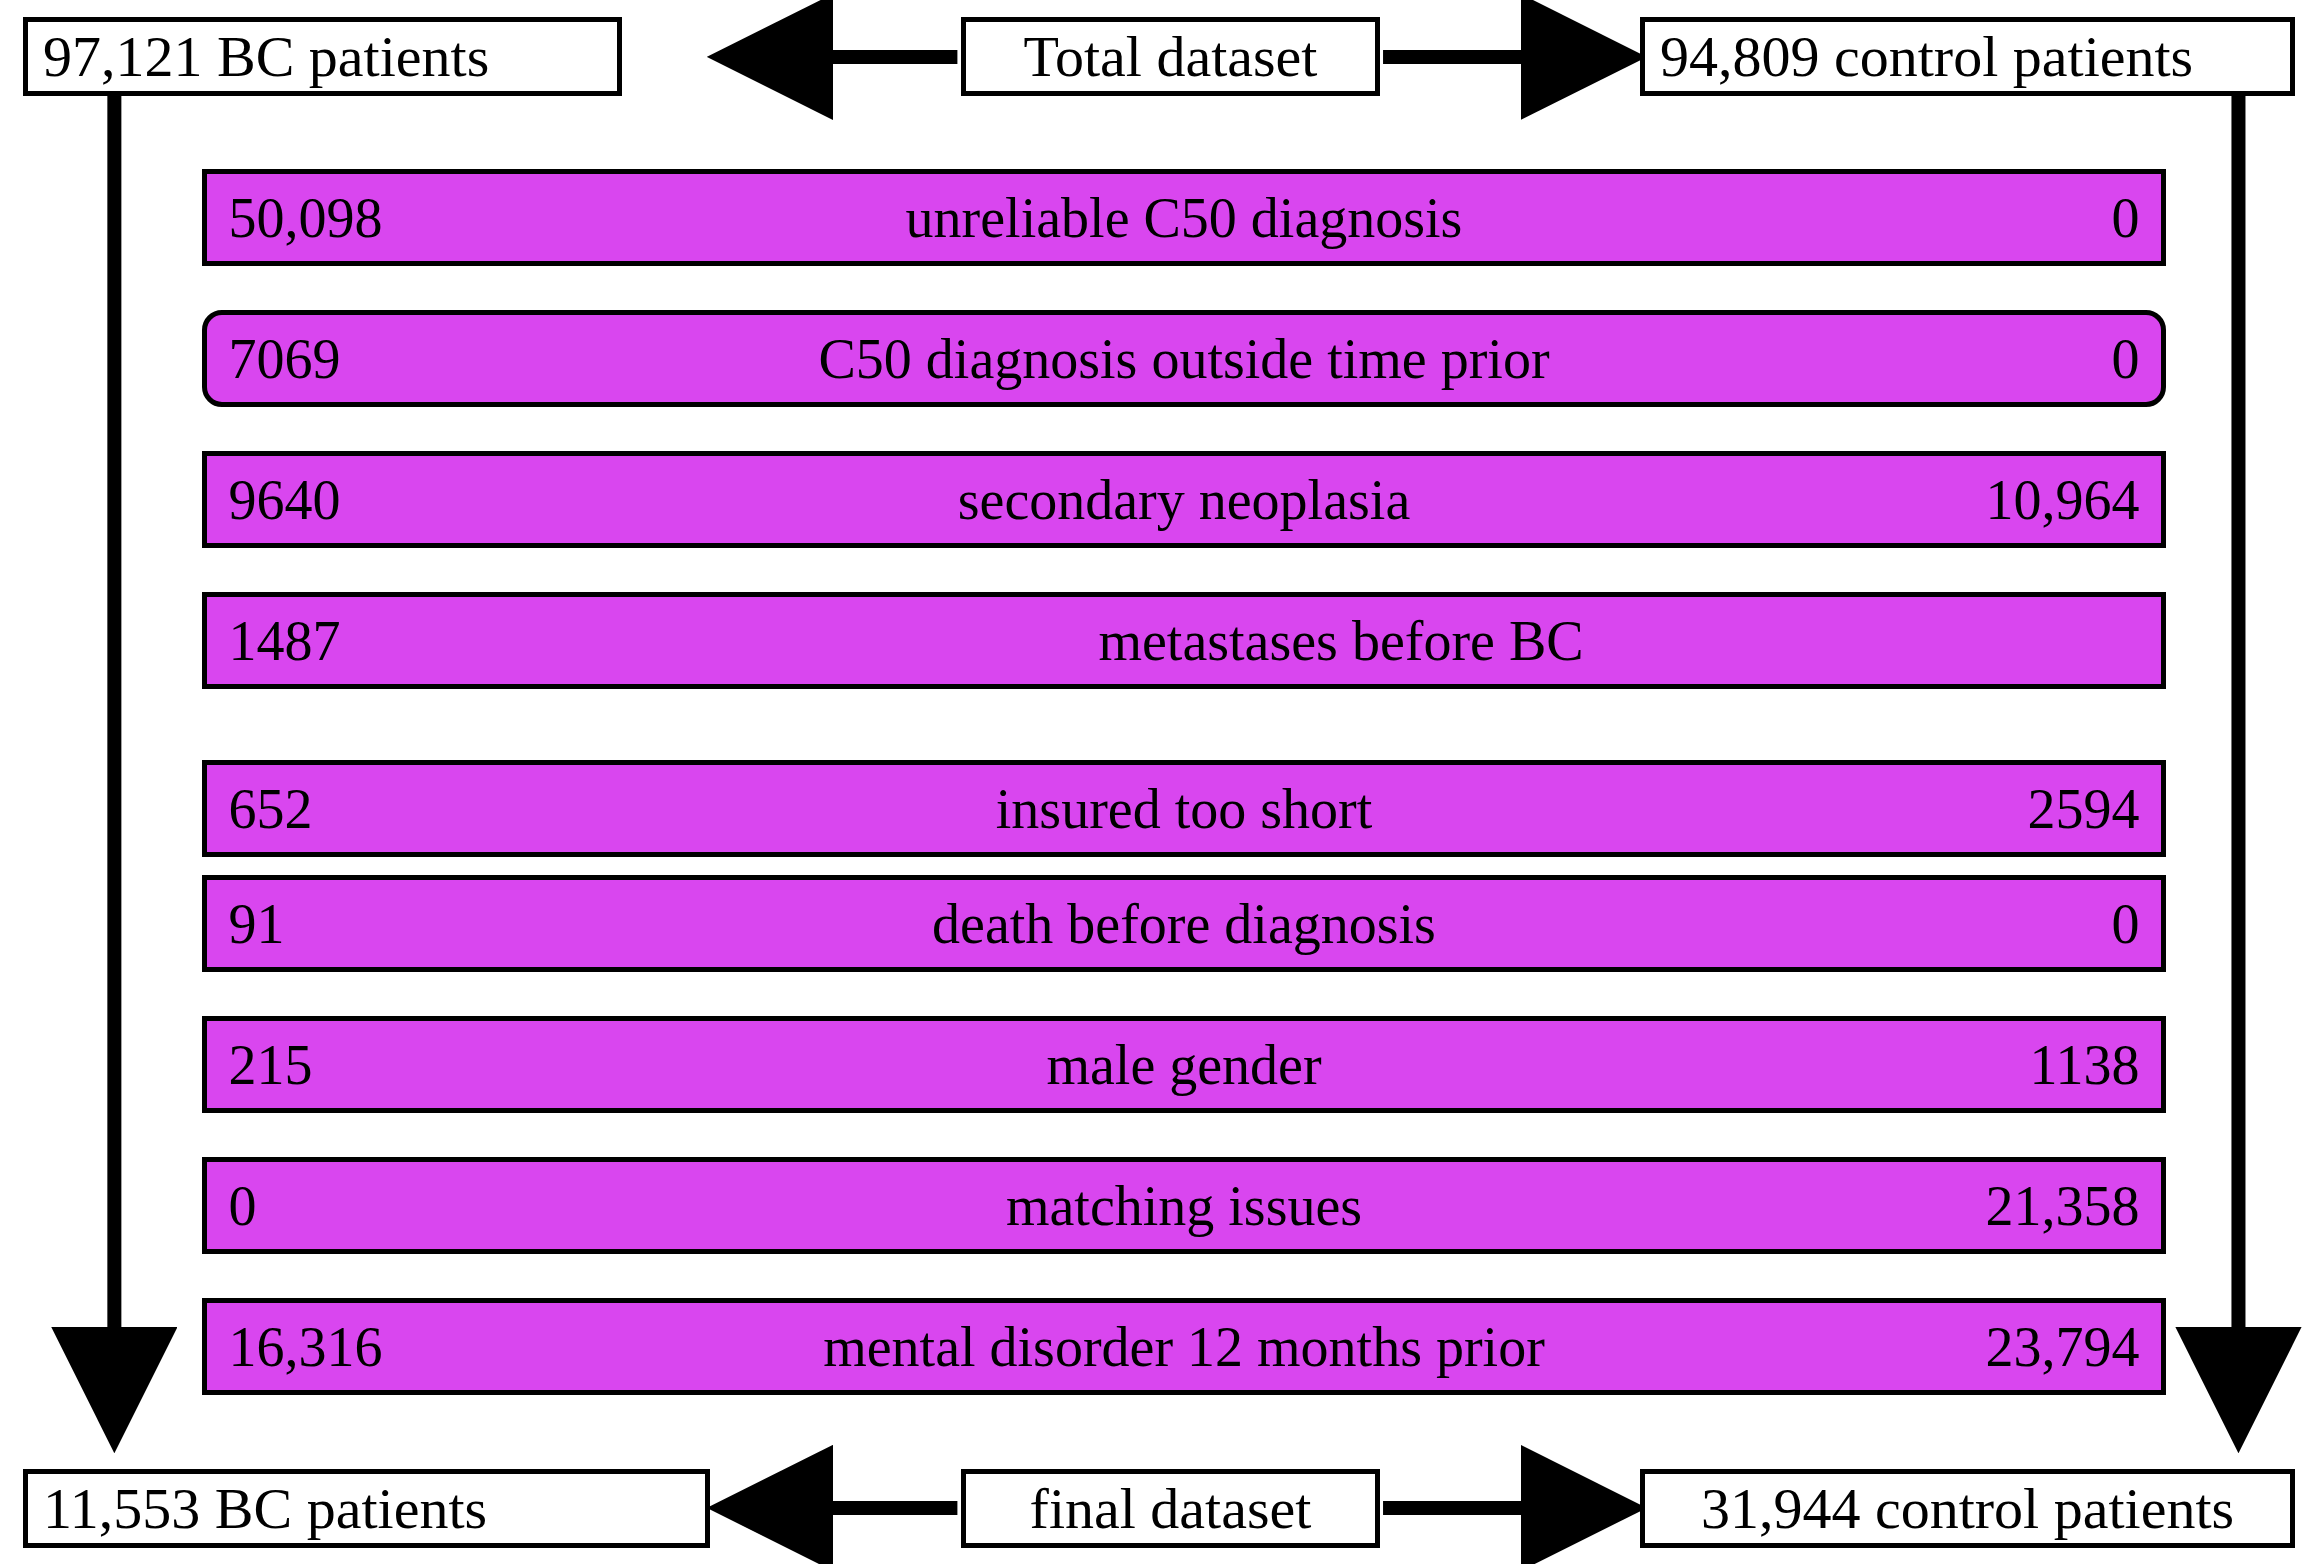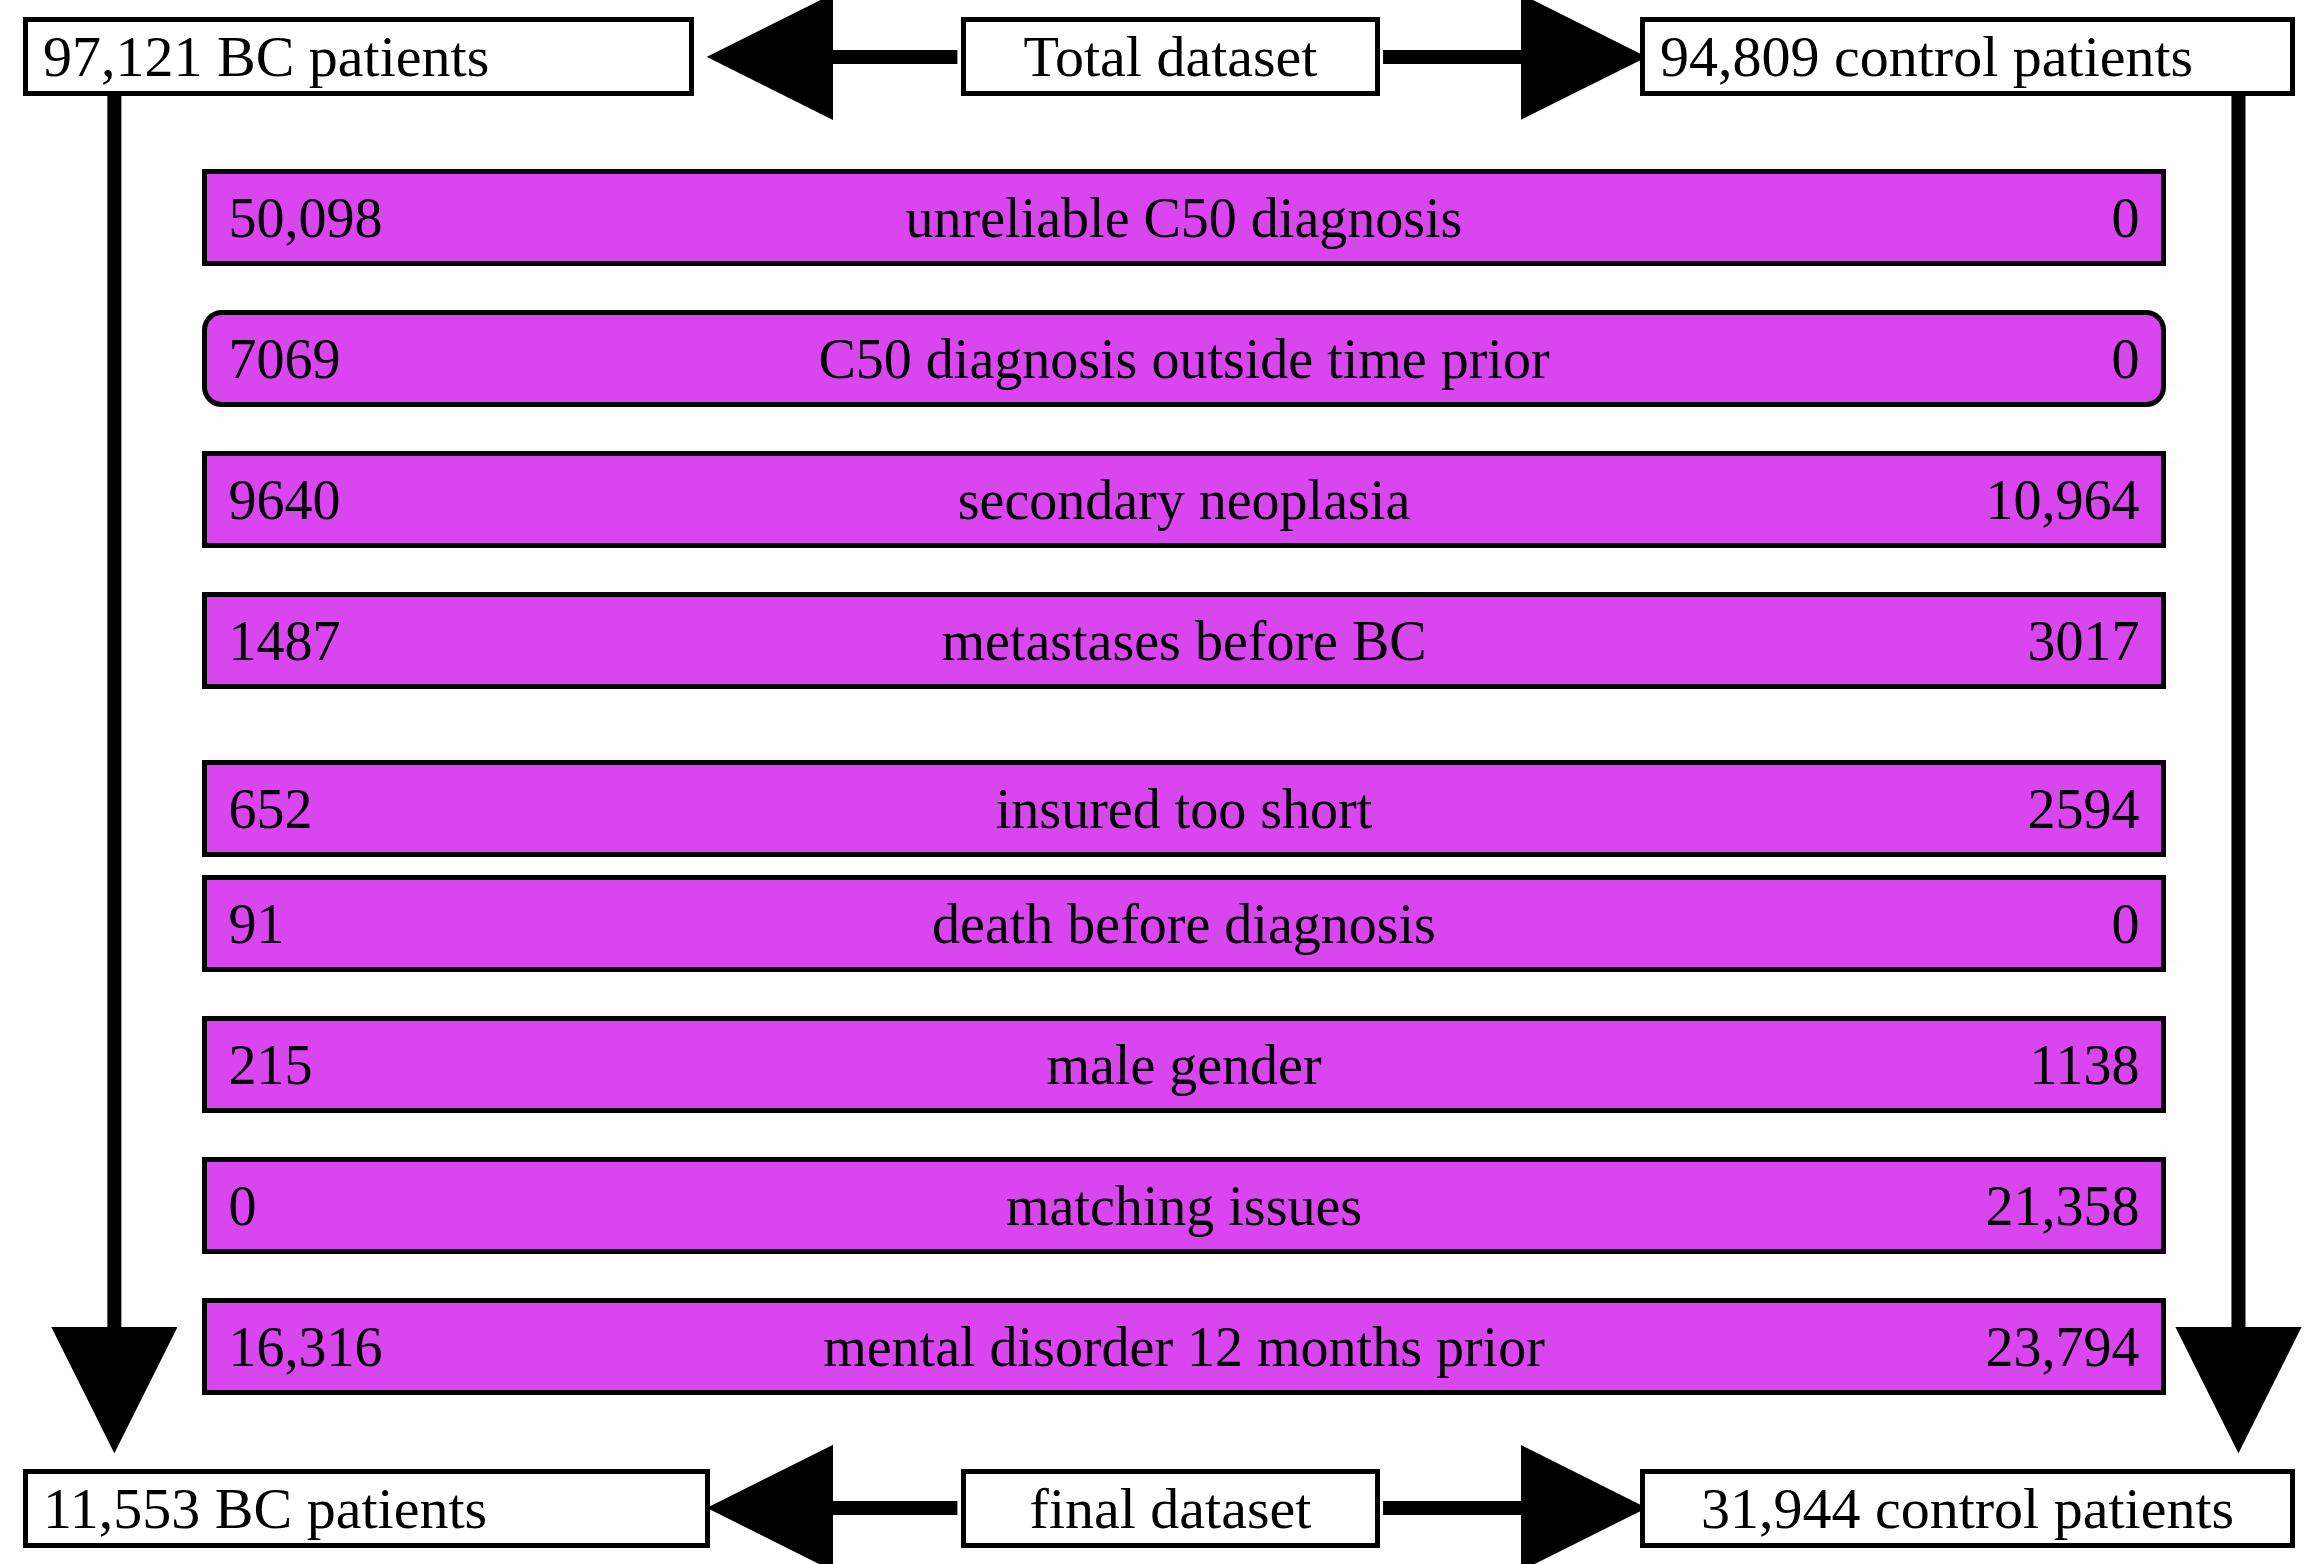--- a/index.html
+++ b/index.html
@@ -123,21 +123,21 @@
 
     <g>
       <line x1="1160" y1="1828" x2="880" y2="1828" stroke="#000000" stroke-width="17" marker-end="url(#arrowEnd)"></line>
     </g>
 
     <g>
       <line x1="1676" y1="1828" x2="1972" y2="1828" stroke="#000000" stroke-width="17" marker-end="url(#arrowEnd)"></line>
     </g>
   </svg>
 
-  <div class="box terminal" style="left:23px; top:17.3px; width:671px;">
+  <div class="box terminal" style="left:23px; top:17.3px; width:599px;">
     <span class="box-label">97,121 BC patients</span>
   </div>
 
   <div class="box terminal" style="left:961px; top:17.3px; width:419px; justify-content:center;">
     <span class="box-label">Total dataset</span>
   </div>
 
   <div class="box terminal" style="left:1640px; top:17.3px; width:655px;">
     <span class="box-label">94,809 control patients</span>
   </div>
@@ -156,21 +156,20 @@
 
   <div class="exrow" style="top:451px;">
     <span class="ex-left">9640</span>
     <span class="ex-mid">secondary neoplasia</span>
     <span class="ex-right">10,964</span>
   </div>
 
   <div class="exrow" style="top:592px;">
     <span class="ex-left">1487</span>
     <span class="ex-mid">metastases before BC</span>
-    <span class="ex-right">3017</span>
   </div>
 
   <div class="exrow" style="top:760px;">
     <span class="ex-left">652</span>
     <span class="ex-mid">insured too short</span>
     <span class="ex-right">2594</span>
   </div>
 
   <div class="exrow" style="top:875px;">
     <span class="ex-left">91</span>

